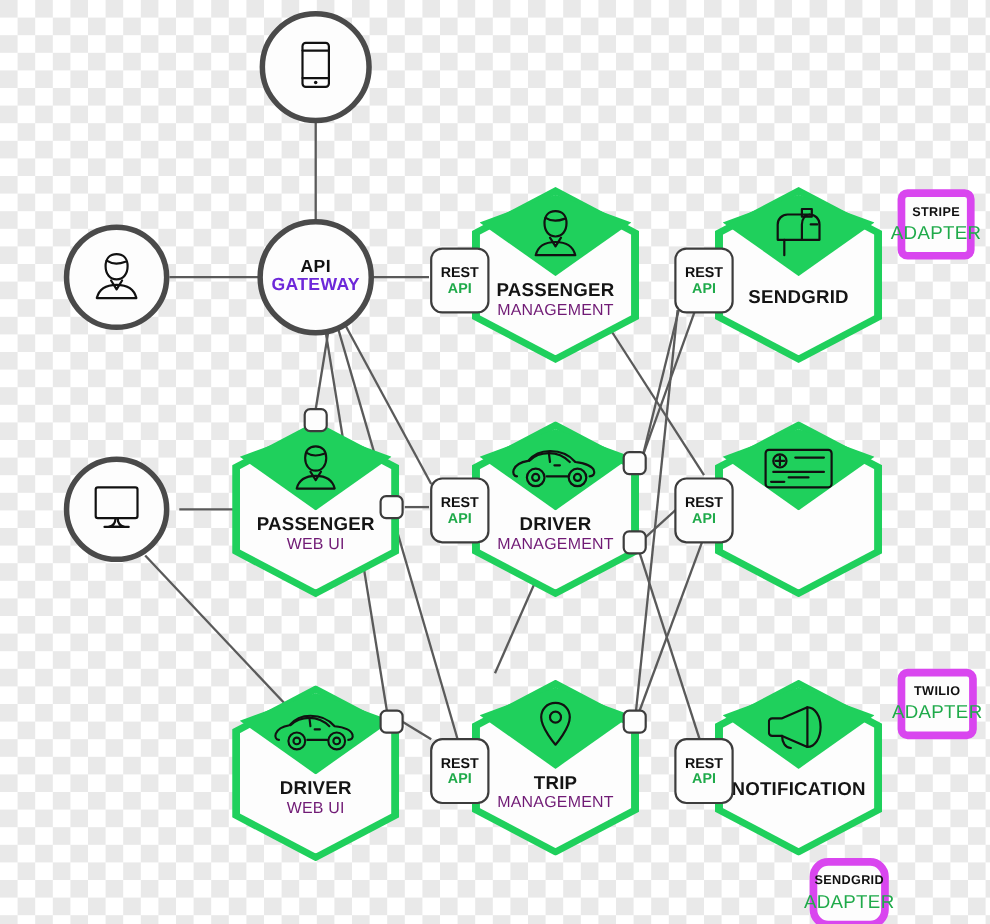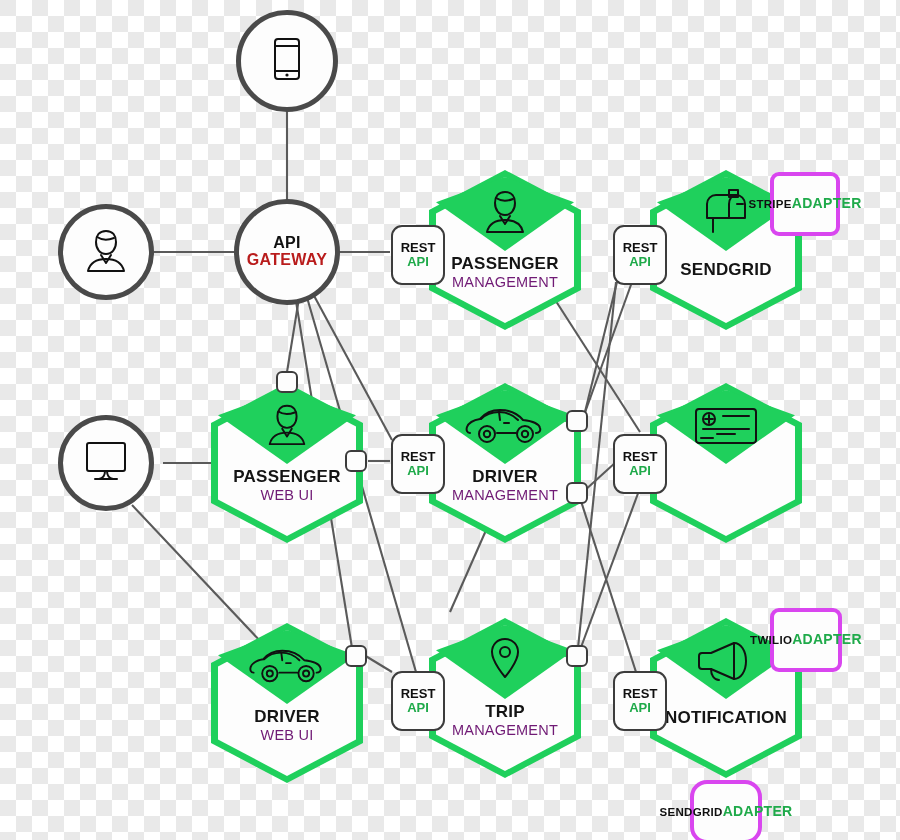--- a/index.html
+++ b/index.html
@@ -19,21 +19,21 @@
     position:absolute;
     border-radius:50%;
     background:#fdfdfd;
     border:5px solid #4a4a4a;
     box-sizing:border-box;
     display:flex;align-items:center;justify-content:center;
     flex-direction:column;
   }
   .circle-node.gw{border-color:#4a4a4a;}
   .gw-l1{font-size:16px;font-weight:bold;color:#111;line-height:1.05;letter-spacing:.3px;}
-  .gw-l2{font-size:16px;font-weight:bold;color:#b91c1c;line-height:1.05;letter-spacing:.3px;}
+  .gw-l2{font-size:16px;font-weight:bold;color:#6d28d9;line-height:1.05;letter-spacing:.3px;}
 
   
   .hex{
     position:absolute;
     width:152px;height:160px;
     box-sizing:border-box;
   }
   .hex .shell{
     position:absolute;inset:0;
     background:#1fd05c;
@@ -73,28 +73,29 @@
     display:flex;flex-direction:column;align-items:center;justify-content:center;
     line-height:1.1;
   }
   .restapi .r1{font-size:13px;font-weight:bold;color:#101010;}
   .restapi .r2{font-size:13px;font-weight:bold;color:#1faa4a;}
 
   
   .adapter{
     position:absolute;
     background:#fdfdfd;
-    border:4px solid #d946ef;
+    border:7px solid #d946ef;
     border-radius:9px;
     box-sizing:border-box;
-    display:flex;flex-direction:row;align-items:center;justify-content:center;
+    display:flex;flex-direction:column;align-items:center;justify-content:center;
     line-height:1.25;
+    margin-left:46px;
   }
   .adapter .a1{font-size:11.5px;font-weight:bold;color:#101010;letter-spacing:.3px;}
-  .adapter .a2{font-size:14px;font-weight:bold;color:#1faa4a;letter-spacing:.3px;}
+  .adapter .a2{font-size:17px;font-weight:normal;color:#1faa4a;letter-spacing:.3px;}
 
   
   .port{
     position:absolute;
     width:22px;height:22px;
     background:#fdfdfd;
     border:2px solid #3c3c3c;
     border-radius:6px;
     box-sizing:border-box;
   }

